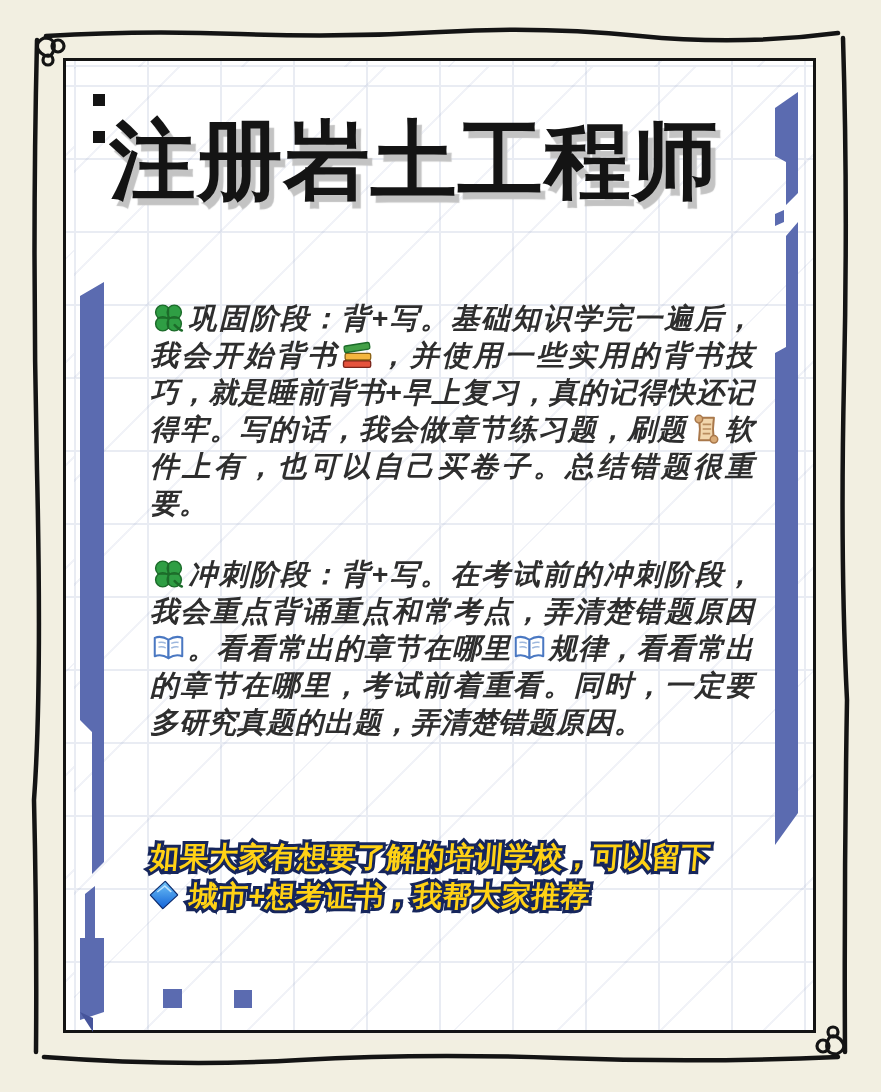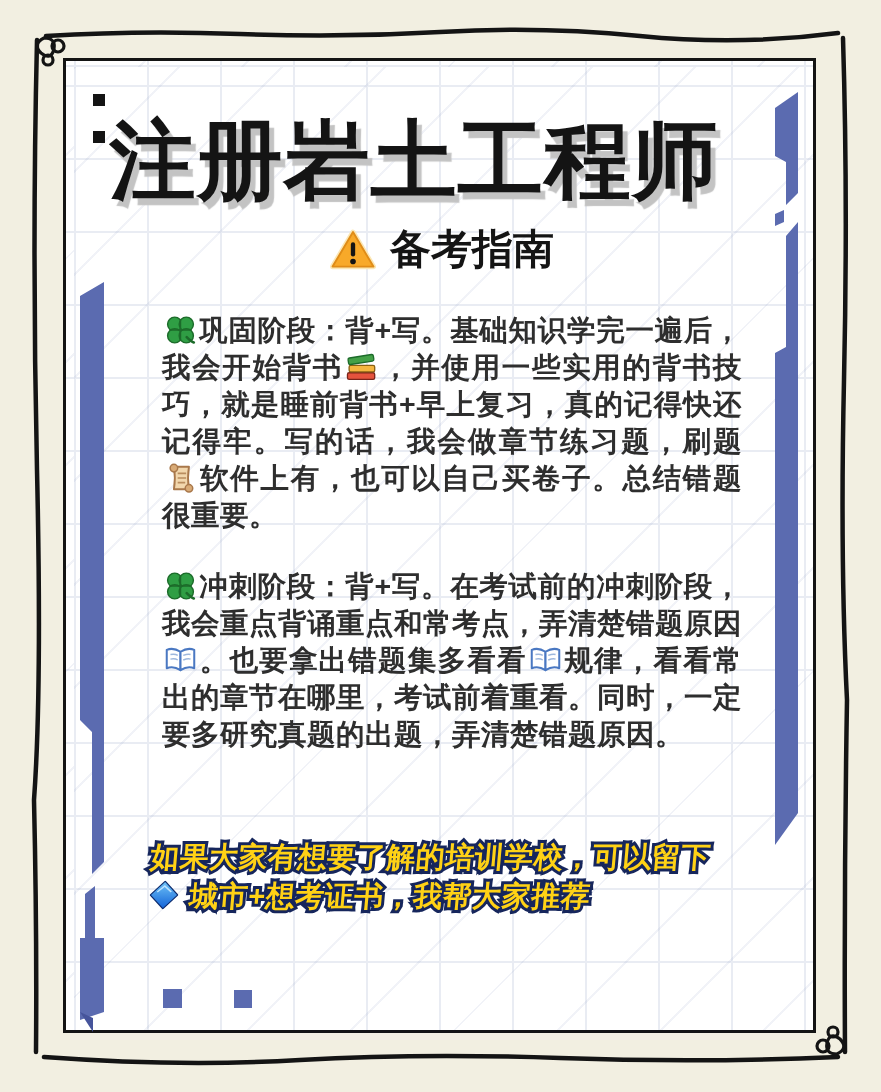--- a/index.html
+++ b/index.html
@@ -60,21 +60,21 @@
     display:flex;align-items:center;justify-content:center;gap:12px;
     font-size:41px;font-weight:bold;color:#141414;
   }
   .subtitle .emoji svg{width:46px;height:44px;display:block;}
   
   .paragraphs{
     position:absolute;left:150px;top:300px;width:604px;
     font-size:28.5px;line-height:37px;font-weight:bold;color:#2e2e2e;
     letter-spacing:0.5px;text-align:justify;
   }
-  .body-para{margin:12px;}
+  .body-para{margin:0;font-style:italic;}
   .body-para + .body-para{margin-top:34px;}
   .emoji{display:inline-block;vertical-align:-6px;line-height:0;margin:0 2px;}
   .emoji svg{width:33px;height:32px;display:inline-block;}
   
   .footer{
     position:absolute;left:152px;top:838px;width:612px;
     font-size:29px;line-height:39px;font-weight:bold;
     color:var(--highlight,#ffd215);
     -webkit-text-stroke:6px var(--highlight-outline,#16265c);
     paint-order:stroke fill;
@@ -127,31 +127,20 @@
   <div class="ribbon rib-r1"></div>
   <div class="ribbon rib-r1b"></div>
   <div class="ribbon rib-r2"></div>
   <div class="sq black sq1"></div>
   <div class="sq black sq2"></div>
   <div class="sq blue sq3"></div>
   <div class="sq blue sq4"></div>
 
   <h1 class="title">注册岩土工程师</h1>
 
-  <div class="subtitle">
-    <span class="emoji" id="subtitle-icon">
-        <svg viewBox="0 0 36 34">
-          <path d="M18 3 L34 30 H2 Z" fill="#f8a929" stroke="#fbe7b5" stroke-width="4" stroke-linejoin="round"></path>
-          <path d="M18 3 L34 30 H2 Z" fill="#f8a929" stroke="#e08c17" stroke-width="1.5" stroke-linejoin="round"></path>
-          <rect x="16.3" y="11" width="3.4" height="11" rx="1.7" fill="#141414"></rect>
-          <circle cx="18" cy="26" r="2.2" fill="#141414"></circle>
-        </svg>
-      </span>
-    <span>备考指南</span>
-  </div>
 
   <div class="paragraphs" id="paras">
       <p class="body-para"><span class="emoji"><svg viewBox="0 0 36 36">
             <g fill="#2f9e44" stroke="#1c6b2a" stroke-width="1.6">
               <circle cx="11.5" cy="11.5" r="8"></circle>
               <circle cx="24.5" cy="11.5" r="8"></circle>
               <circle cx="11.5" cy="24.5" r="8"></circle>
               <circle cx="24.5" cy="24.5" r="8"></circle>
             </g>
             <path d="M18 18 L18 6 M18 18 L30 18 M18 18 L18 30 M18 18 L6 18" stroke="#1c6b2a" stroke-width="1.6"></path>
@@ -174,21 +163,21 @@
               <circle cx="24.5" cy="11.5" r="8"></circle>
               <circle cx="11.5" cy="24.5" r="8"></circle>
               <circle cx="24.5" cy="24.5" r="8"></circle>
             </g>
             <path d="M18 18 L18 6 M18 18 L30 18 M18 18 L18 30 M18 18 L6 18" stroke="#1c6b2a" stroke-width="1.6"></path>
             <path d="M25 26 q5 5 8 6" stroke="#1c6b2a" stroke-width="3" fill="none" stroke-linecap="round"></path>
           </svg></span><span>冲刺阶段：背+写。在考试前的冲刺阶段，我会重点背诵重点和常考点，弄清楚错题原因</span><span class="emoji"><svg viewBox="0 0 36 30">
             <path d="M18 6 Q10 1 3 4 V24 Q10 21 18 26 Z" fill="#ffffff" stroke="#4a78c2" stroke-width="2.2" stroke-linejoin="round"></path>
             <path d="M18 6 Q26 1 33 4 V24 Q26 21 18 26 Z" fill="#ffffff" stroke="#4a78c2" stroke-width="2.2" stroke-linejoin="round"></path>
             <path d="M7 9 q5 -1 8 1 M7 14 q5 -1 8 1 M21 10 q5 -2 8 -1 M21 15 q5 -2 8 -1" stroke="#9db7dd" stroke-width="1.5" fill="none"></path>
-          </svg></span><span>。也要拿出错题集多看看</span><span class="emoji"><svg viewBox="0 0 36 30">
+          </svg></span><span>。看看常出的章节在哪里</span><span class="emoji"><svg viewBox="0 0 36 30">
             <path d="M18 6 Q10 1 3 4 V24 Q10 21 18 26 Z" fill="#ffffff" stroke="#4a78c2" stroke-width="2.2" stroke-linejoin="round"></path>
             <path d="M18 6 Q26 1 33 4 V24 Q26 21 18 26 Z" fill="#ffffff" stroke="#4a78c2" stroke-width="2.2" stroke-linejoin="round"></path>
             <path d="M7 9 q5 -1 8 1 M7 14 q5 -1 8 1 M21 10 q5 -2 8 -1 M21 15 q5 -2 8 -1" stroke="#9db7dd" stroke-width="1.5" fill="none"></path>
           </svg></span><span>规律，看看常出的章节在哪里，考试前着重看。同时，一定要多研究真题的出题，弄清楚错题原因。</span></p>
     </div>
 
   <div class="footer" id="footer"><span>如果大家有想要了解的培训学校，可以留下</span><br><span class="emoji"><svg viewBox="0 0 30 30">
           <defs>
             <linearGradient id="dg" x1="0" y1="0" x2="0" y2="1">
               <stop offset="0" stop-color="#6ec2f7"></stop>

